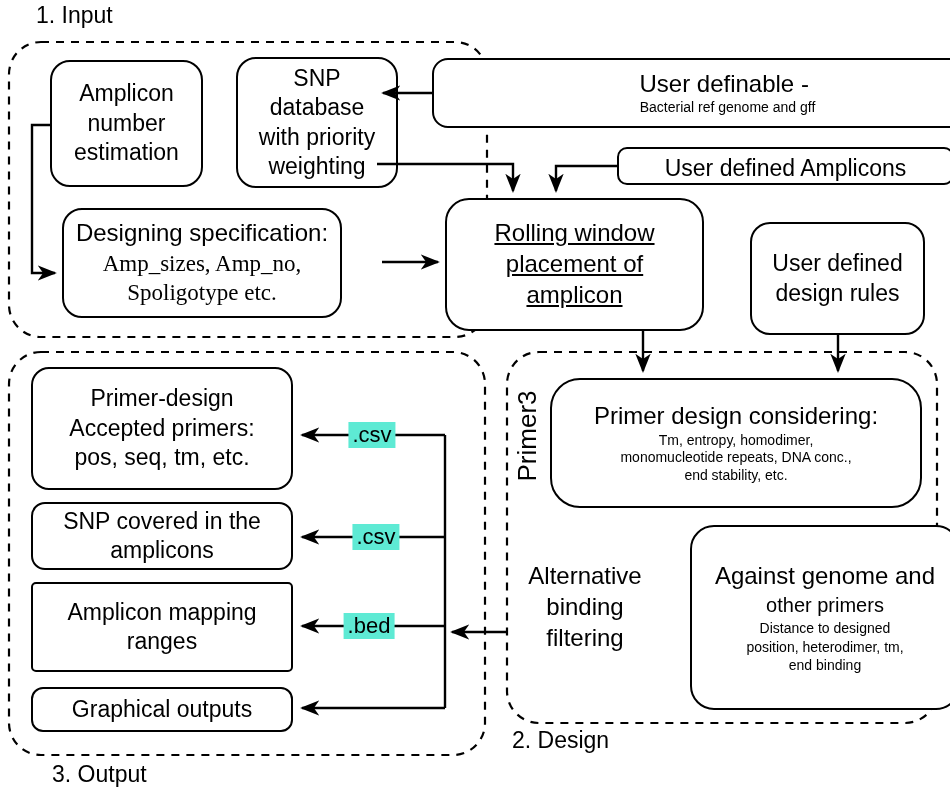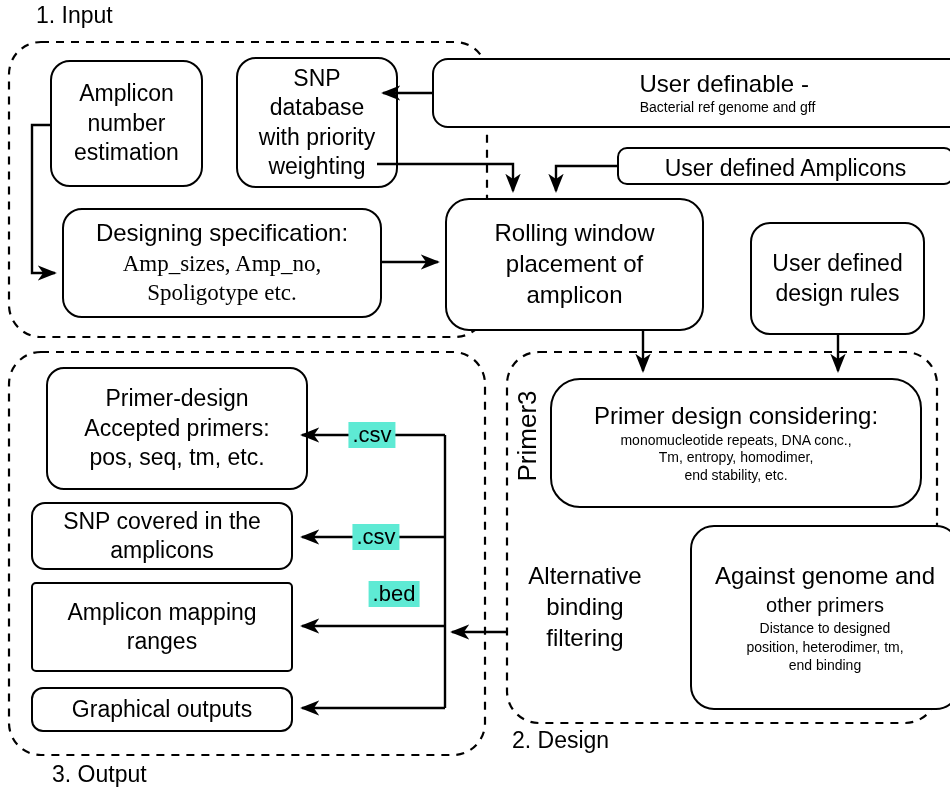--- a/index.html
+++ b/index.html
@@ -55,53 +55,53 @@
 </div>
 
 <div class="node" style="left:432px;top:58px;width:591px;height:70px;border-radius:16px;flex-direction:column;white-space:pre;">
   <span class="t24" style="display:inline">User definable - </span><span class="t21" style="display:inline">Bacterial ref genome and gff</span>
 </div>
 
 <div class="node t23" style="left:617px;top:147px;width:337px;height:38px;border-radius:10px;justify-content:flex-end;">
   <span>User defined Amplicons</span>
 </div>
 
-<div class="node" style="left:62px;top:208px;width:320px;height:110px;border-radius:20px;">
+<div class="node" style="left:62px;top:208px;width:280px;height:110px;border-radius:20px;">
   <span class="t24">Designing specification:</span>
   <span class="serif">Amp_sizes, Amp_no,</span>
   <span class="serif">Spoligotype etc.</span>
 </div>
 
-<div class="node t24" style="left:445px;top:198px;width:259px;height:133px;border-radius:24px;">
+<div class="node t24" style="left:445px;top:198px;width:259px;height:133px;border-radius:24px;text-decoration:underline;">
   <span>Rolling window</span>
   <span>placement of</span>
   <span>amplicon</span>
 </div>
 
 <div class="node t23" style="left:750px;top:222px;width:175px;height:113px;border-radius:20px;">
   <span>User defined</span>
   <span>design rules</span>
 </div>
 
 <div class="node" style="left:550px;top:378px;width:372px;height:130px;border-radius:30px;">
   <span class="t24">Primer design considering:</span>
+  <span class="t21">Tm, entropy, homodimer,</span>
   <span class="t21">monomucleotide repeats, DNA conc.,</span>
-  <span class="t21">Tm, entropy, homodimer,</span>
   <span class="t21">end stability, etc.</span>
 </div>
 
 <div class="node" style="left:690px;top:525px;width:270px;height:185px;border-radius:24px;line-height:1.34;">
   <span class="t24">Against genome and</span>
   <span class="t20">other primers</span>
   <span class="t21">Distance to designed</span>
   <span class="t21">position, heterodimer, tm,</span>
   <span class="t21">end binding</span>
 </div>
 
-<div class="node t23" style="left:46px;top:367px;width:262px;height:123px;border-radius:18px;">
+<div class="node t23" style="left:31px;top:367px;width:262px;height:123px;border-radius:18px;">
   <span>Primer-design</span>
   <span>Accepted primers:</span>
   <span>pos, seq, tm, etc.</span>
 </div>
 
 <div class="node t23" style="left:31px;top:502px;width:262px;height:68px;border-radius:14px;">
   <span>SNP covered in the</span>
   <span>amplicons</span>
 </div>
 
@@ -137,13 +137,13 @@
   <path d="M445,435 L445,708"></path>
   <path d="M508,632 L452,632" marker-end="url(#arrow)"></path>
   <path d="M445,435 L302,435" marker-end="url(#arrow)"></path>
   <path d="M445,537 L302,537" marker-end="url(#arrow)"></path>
   <path d="M445,626 L302,626" marker-end="url(#arrow)"></path>
   <path d="M445,708 L302,708" marker-end="url(#arrow)"></path>
 </svg>
 
 <div class="file-label" style="left:372px;top:435px;">.csv</div>
 <div class="file-label" style="left:376px;top:537px;">.csv</div>
-<div class="file-label" style="left:369px;top:594px;margin-left:25px;">.bed</div>
+<div class="file-label" style="left:369px;top:626px;">.bed</div>
 
 </body></html>

